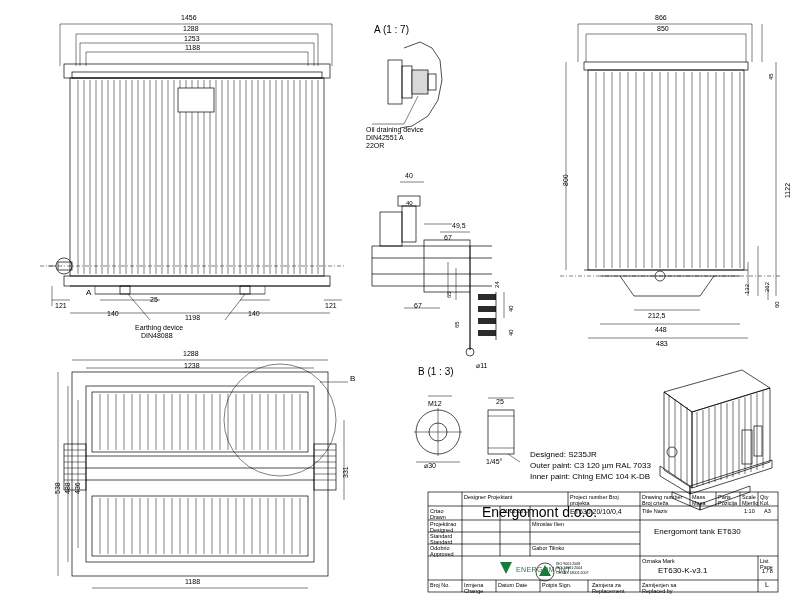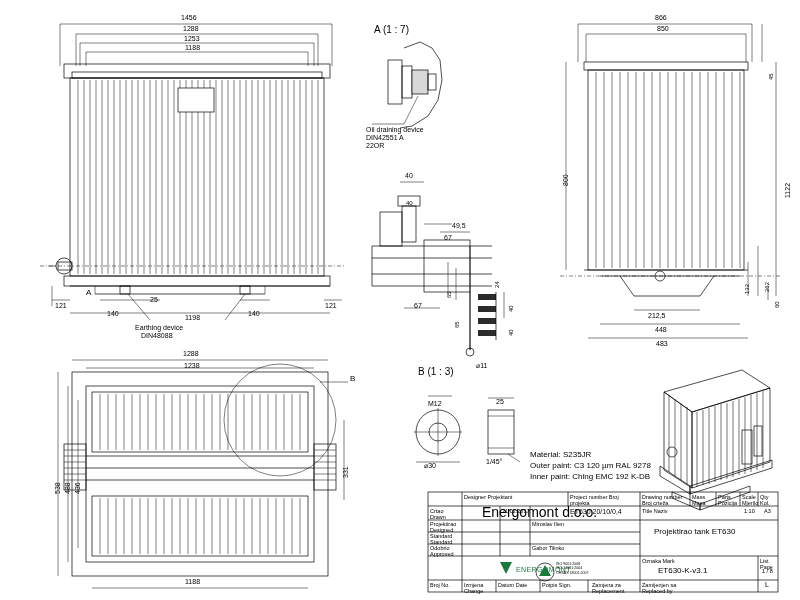--- a/index.html
+++ b/index.html
@@ -406,23 +406,23 @@
   <div class="lbl vert" style="left:64px;top:484px;transform:rotate(-90deg) translate(-10px,0);">488</div>
   <div class="lbl vert" style="left:74px;top:484px;transform:rotate(-90deg) translate(-10px,0);">436</div>
   <div class="lbl vert" style="left:342px;top:468px;transform:rotate(-90deg) translate(-10px,0);">331</div>
   <div class="lbl md" style="left:350px;top:374px;">B</div>
 
   <div class="lbl" style="left:428px;top:400px;">M12</div>
   <div class="lbl" style="left:496px;top:398px;">25</div>
   <div class="lbl" style="left:424px;top:462px;">⌀<span>30</span></div>
   <div class="lbl" style="left:486px;top:458px;">1/45°</div>
 
-  <div class="lbl md" style="left:530px;top:450px;">Material: S235JR</div>
-  <div class="lbl md" style="left:530px;top:461px;">Outer paint: C3 120 µm RAL 9278</div>
-  <div class="lbl md" style="left:530px;top:472px;">Inner paint: Ching EMC 192 K-DB</div>
+  <div class="lbl md" style="left:530px;top:450px;">Designed: S235JR</div>
+  <div class="lbl md" style="left:530px;top:461px;">Outer paint: C3 120 µm RAL 7033</div>
+  <div class="lbl md" style="left:530px;top:472px;">Inner paint: Ching EMC 104 K-DB</div>
 
   <div class="tbcell" style="left:464px;top:494px;width:100px;">Designer
 Projektant</div>
   <div class="tbcell" style="left:570px;top:494px;width:66px;">Project number
 Broj projekta</div>
   <div class="tbcell" style="left:642px;top:494px;width:46px;">Drawing number
 Broj crteža</div>
   <div class="tbcell" style="left:692px;top:494px;width:22px;">Mass
 Masa</div>
   <div class="tbcell" style="left:718px;top:494px;width:22px;">Parts
@@ -444,21 +444,21 @@
   <div class="tbcell" style="left:430px;top:533px;width:30px;">Standard
 Standard</div>
   <div class="tbcell" style="left:430px;top:545px;width:30px;">Odobrio
 Approved</div>
   <div class="tbcell" style="left:532px;top:545px;width:100px;">Gabor Tilinko</div>
 
   <div class="tbcell" style="left:466px;top:508px;width:0;height:0;overflow:hidden;">Name
 Naziv</div>
   <div class="tbcell" style="left:642px;top:508px;width:30px;">Title
 Naziv</div>
-  <div class="lbl md" style="left:654px;top:527px;">Projektirao tank ET630</div>
+  <div class="lbl md" style="left:654px;top:527px;">Energomont tank ET630</div>
 
   <div class="tbcell" style="left:642px;top:558px;width:40px;">Оznaka
 Mark</div>
   <div class="lbl md" style="left:658px;top:566px;">ET630-K-v3.1</div>
   <div class="tbcell" style="left:760px;top:558px;width:18px;">List
 Page</div>
   <div class="tbcell" style="left:762px;top:568px;width:18px;">1 / 8</div>
   <div class="tbcell" style="left:765px;top:582px;width:14px;font-size:7px;">L</div>
 
   <div class="tbcell" style="left:744px;top:508px;width:16px;">1:10</div>

